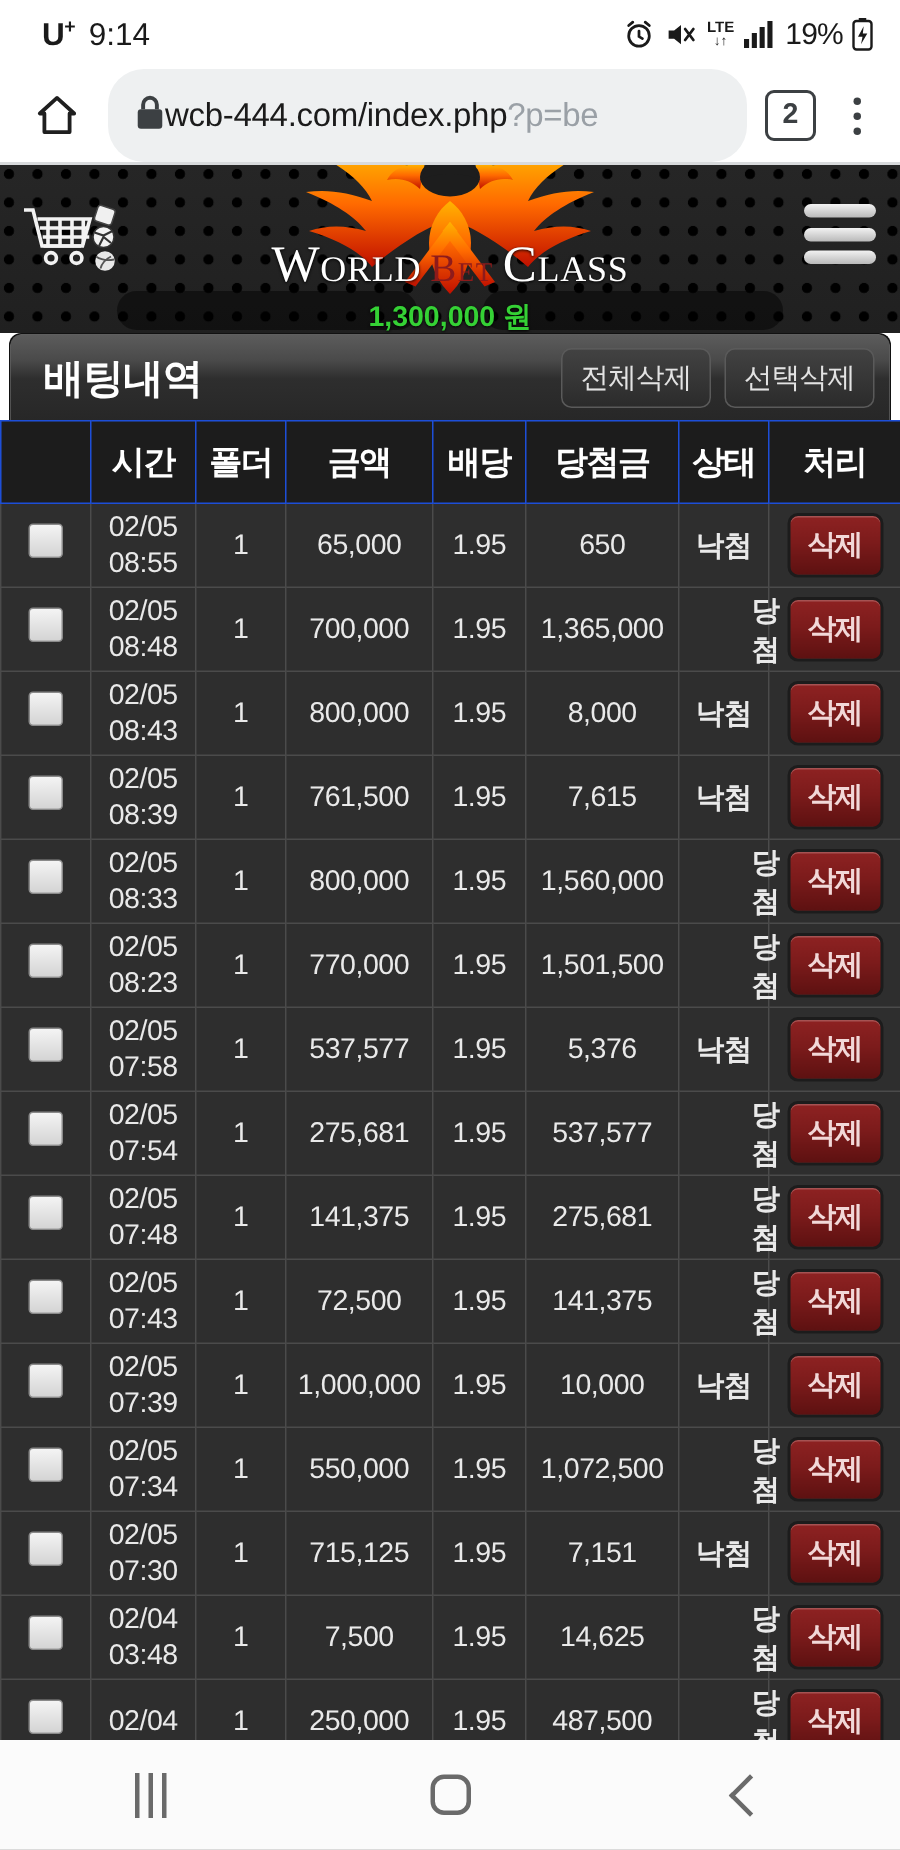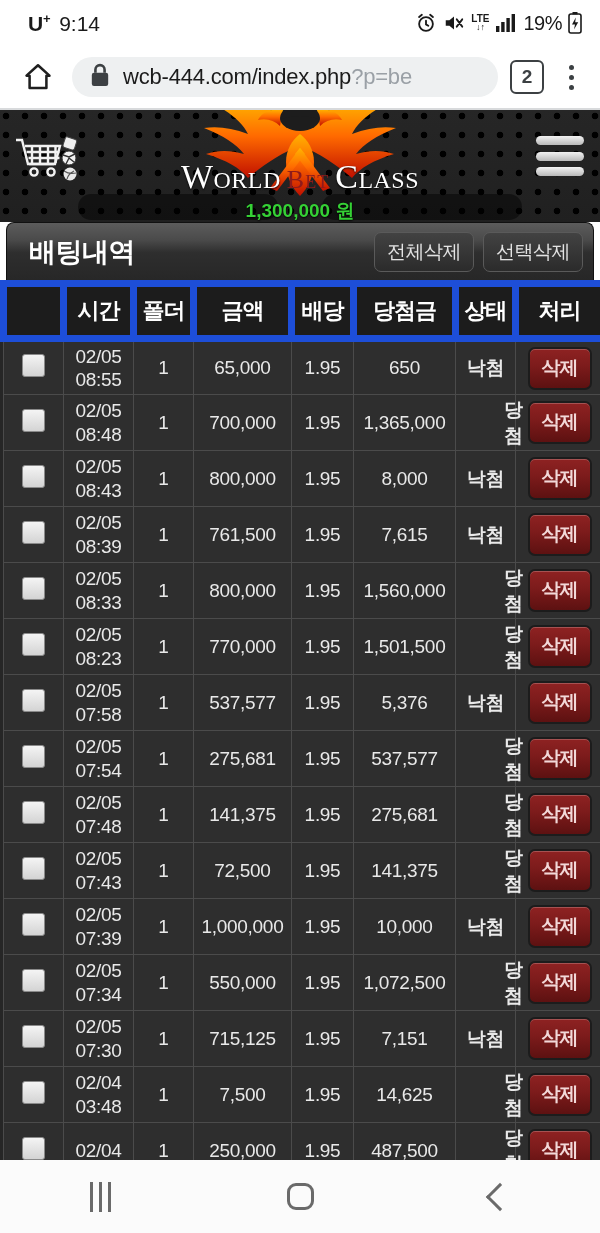--- a/index.html
+++ b/index.html
@@ -27,22 +27,22 @@
   .lte-box .lte-t { font-size:10px; font-weight:700; }
   .lte-box .lte-a { font-size:9px; font-weight:700; margin-top:-1px;}
 
   
   .browserbar {
     height: 62px; background:#ffffff; display:flex; align-items:center;
     padding: 0 14px 0 16px; gap: 12px;
   }
   .home-btn { width:44px; height:44px; display:flex; align-items:center; justify-content:center; flex:0 0 auto;}
   .urlpill {
-    flex: 1 1 auto; height:40px; background:#eef0f1; border-radius:24px;
-    display:flex; align-items:center; gap:13px; padding: 0 18px; overflow:hidden;
+    flex: 1 1 auto; height:62px; background:#eef0f1; border-radius:24px;
+    display:flex; align-items:center; padding: 0 18px; overflow:hidden;
   }
   .urltext { font-size:22px; color:#1b1b1b; white-space:nowrap; letter-spacing:-.2px; }
   .urltext .dim { color:#9aa0a6; }
   .tabcount {
     flex:0 0 auto; width:34px; height:34px; border:2.5px solid #3c4043; border-radius:6px;
     display:flex; align-items:center; justify-content:center;
     font-size:19px; font-weight:600; color:#3c4043;
   }
   .kebab { flex:0 0 auto; width:30px; height:44px; display:flex; flex-direction:column;
            align-items:center; justify-content:center; gap:5px; }
@@ -102,21 +102,21 @@
   table.bets col.c-time { width: 70px; }
   table.bets col.c-fold { width: 60px; }
   table.bets col.c-amt  { width: 98px; }
   table.bets col.c-odds { width: 62px; }
   table.bets col.c-win  { width:102px; }
   table.bets col.c-stat { width: 60px; }
   table.bets col.c-act  { width: 88px; }
 
   table.bets th {
     background:#1c1c1c; color:#ffffff; font-size:22px; font-weight:700;
-    height:55px; border:7px solid #1d4ed8; letter-spacing:-1px;
+    height:55px; border:1px solid #1d4ed8; letter-spacing:-1px;
   }
   table.bets td {
     background:#2e2e2e; color:#e9e9e9; font-size:19px; text-align:center;
     height:56px; border:1px solid #4b4b4b; letter-spacing:-.3px;
   }
   td.time { font-size:18px; line-height:1.22; color:#efefef; }
   td.stat { font-size:20px; font-weight:700; letter-spacing:-1px; }
   .st-lose { color:#ff2b2b; }
   .st-win  { color:#33a8ff;padding-left:48px; }
   .chk {

